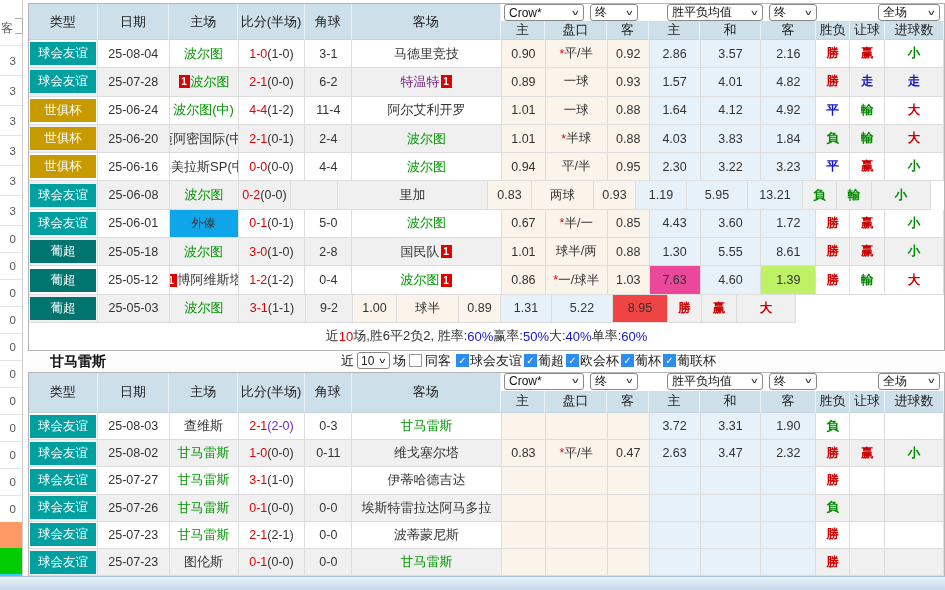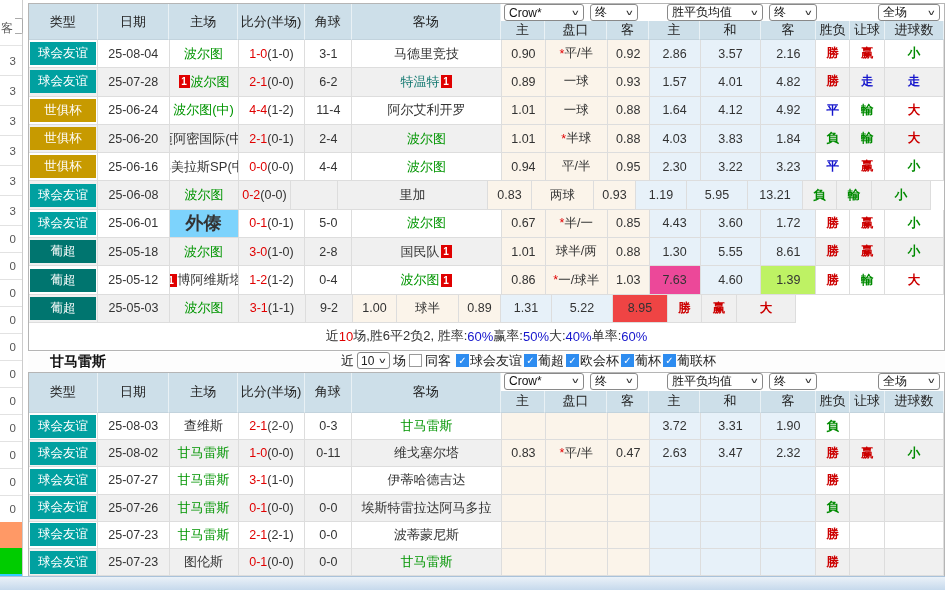--- a/index.html
+++ b/index.html
@@ -175,21 +175,21 @@
             <div class="c" style="width: 69px; background: rgb(240, 240, 240); font-size: 13px;">
               <span class="bdg">1</span>
               <span style="color: rgb(0, 149, 0);">波尔图</span>
             </div>
             <div class="c" style="width: 67px; background: rgb(240, 240, 240);">
               <span style="color: rgb(224, 0, 0);">2-1</span>
               <span style="color: rgb(51, 51, 51);">(0-0)</span>
             </div>
             <div class="c" style="width: 47px; background: rgb(240, 240, 240);">6-2</div>
             <div class="c" style="width: 150px; background: rgb(240, 240, 240); font-size: 13px;">
-              <span style="color: #0f766e;">特温特</span>
+              <span style="color: #701a75;">特温特</span>
               <span class="bdg">1</span>
             </div>
             <div class="c" style="width: 44px; background: rgb(251, 244, 234);">0.89</div>
             <div class="c" style="width: 62px; background: rgb(251, 244, 234);">
               <span style="color: rgb(51, 51, 51);">一球</span>
             </div>
             <div class="c" style="width: 42px; background: rgb(251, 244, 234);">0.93</div>
             <div class="c" style="width: 51px; background: rgb(231, 241, 249);">1.57</div>
             <div class="c" style="width: 61px; background: rgb(231, 241, 249);">4.01</div>
             <div class="c" style="width: 55px; background: rgb(231, 241, 249);">4.82</div>
@@ -338,21 +338,21 @@
             </div>
             <div class="c" style="width: 59px; background: rgb(240, 240, 240);">
               <span style="color: rgb(0, 138, 0); font-weight: bold;">小</span>
             </div>
           </div>
           <div class="trow" style="height: 28.3px;">
             <div class="c" style="width: 69px; background: rgb(255, 255, 255);">
               <span class="chip" style="background: rgb(0, 160, 160);">球会友谊</span>
             </div>
             <div class="c" style="width: 72px; background: rgb(255, 255, 255);">25-06-01</div>
-            <div class="c" style="width: 69px; background: #7dd3fc; font-size: 18px; font-weight: bold;">
+            <div class="c" style="width: 69px; background: #0ea5e9; font-size: 12px;">
               <span style="color: rgb(51, 51, 51);">外傣</span>
             </div>
             <div class="c" style="width: 67px; background: rgb(255, 255, 255);">
               <span style="color: rgb(224, 0, 0);">0-1</span>
               <span style="color: rgb(51, 51, 51);">(0-1)</span>
             </div>
             <div class="c" style="width: 47px; background: rgb(255, 255, 255);">5-0</div>
             <div class="c" style="width: 150px; background: rgb(255, 255, 255); font-size: 13px;">
               <span style="color: rgb(0, 149, 0);">波尔图</span>
             </div>
@@ -577,21 +577,21 @@
           <div class="trow" style="height: 27.2px;">
             <div class="c" style="width: 69px; background: rgb(255, 255, 255);">
               <span class="chip" style="background: rgb(0, 160, 160);">球会友谊</span>
             </div>
             <div class="c" style="width: 72px; background: rgb(255, 255, 255);">25-08-03</div>
             <div class="c" style="width: 69px; background: rgb(255, 255, 255); font-size: 13px;">
               <span style="color: rgb(51, 51, 51);">查维斯</span>
             </div>
             <div class="c" style="width: 67px; background: rgb(255, 255, 255);">
               <span style="color: rgb(224, 0, 0);">2-1</span>
-              <span style="color: #404040;">(2-0)</span>
+              <span style="color: #6d28d9;">(2-0)</span>
             </div>
             <div class="c" style="width: 47px; background: rgb(255, 255, 255);">0-3</div>
             <div class="c" style="width: 150px; background: rgb(255, 255, 255); font-size: 13px;">
               <span style="color: rgb(0, 149, 0);">甘马雷斯</span>
             </div>
             <div class="c" style="width: 44px; background: rgb(251, 244, 234);"></div>
             <div class="c" style="width: 62px; background: rgb(251, 244, 234);"></div>
             <div class="c" style="width: 42px; background: rgb(251, 244, 234);"></div>
             <div class="c" style="width: 51px; background: rgb(231, 241, 249);">3.72</div>
             <div class="c" style="width: 61px; background: rgb(231, 241, 249);">3.31</div>

